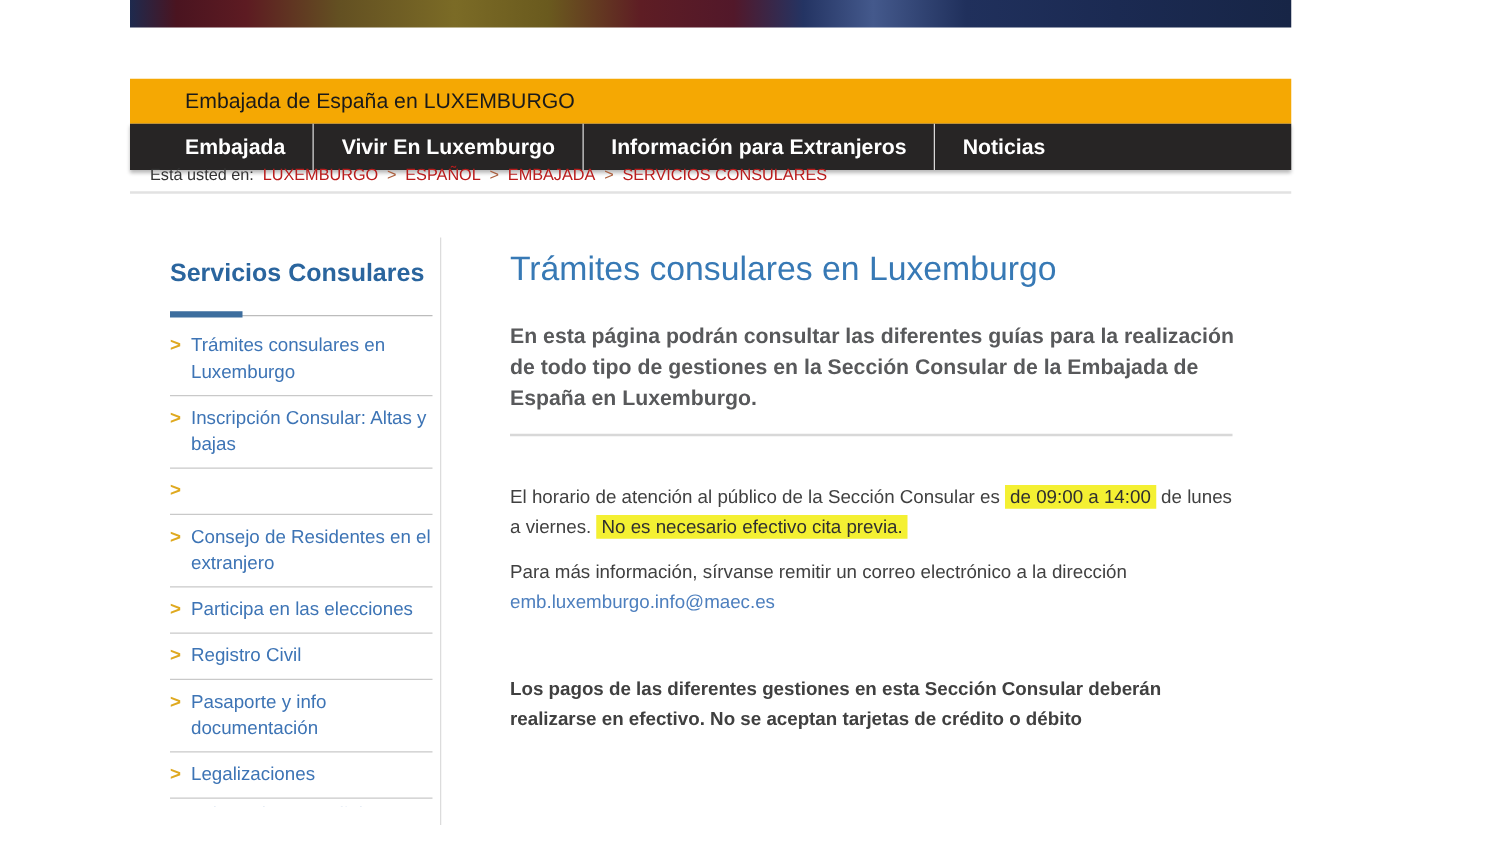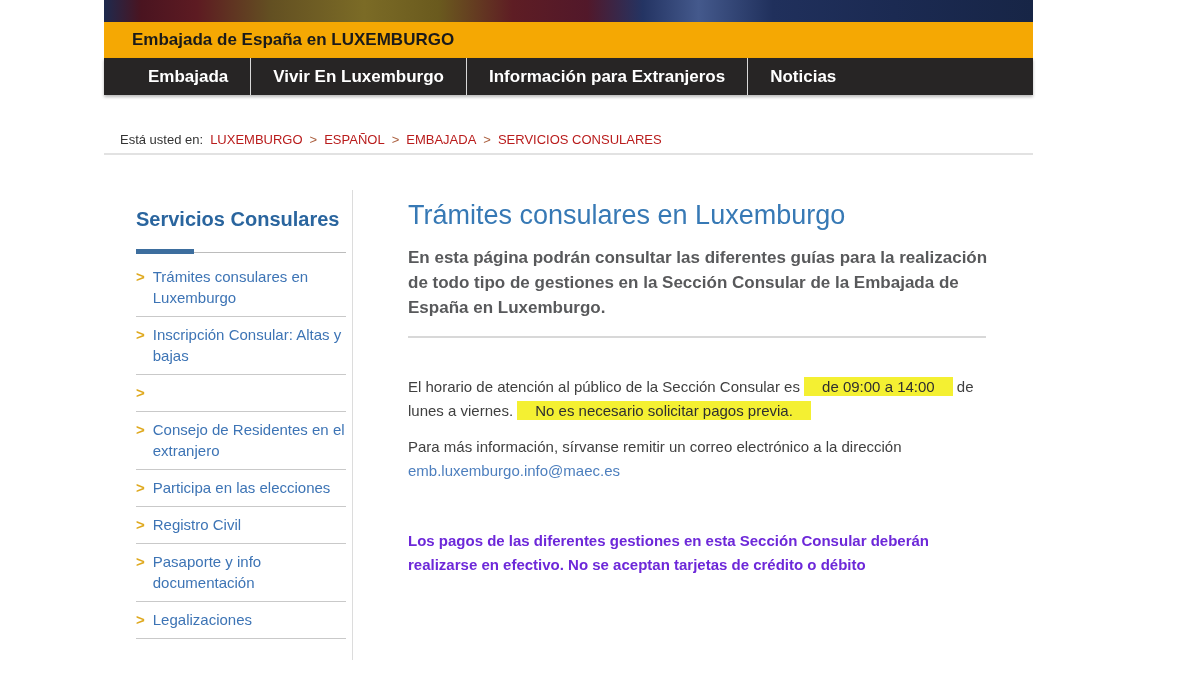--- a/index.html
+++ b/index.html
@@ -10,22 +10,22 @@
   .header { position: absolute; left: 104px; top: 0; width: 929px; }
   .flag-band {
     height: 22px;
     background: linear-gradient(90deg,
       #1e2a4e 0%, #4a1420 4%, #5d1b22 10%, #635022 18%, #7b6b26 28%,
       #6a5a1e 36%, #5e1d24 44%, #52182a 52%, #243463 58%, #44598c 64%,
       #20305c 72%, #1b2a52 85%, #172546 100%);
   }
   .brand-bar {
     height: 36px; background: #f5a803; color: #1a1a1a;
-    display: flex; align-items: center; padding-left: 28px;
-    font-size: 17px; font-weight: bold;
+    display: flex; align-items: center; padding-left: 44px;
+    font-size: 17px; font-weight: normal; margin-top: 41px;
   }
   .nav-bar {
     height: 37px; background: #272525; display: flex; align-items: stretch;
     box-shadow: 0 2px 3px rgba(0,0,0,0.28);
   }
   .nav-item {
     color: #ffffff; font-size: 17px; font-weight: bold;
     display: flex; align-items: center; padding: 0 22px;
     border-right: 1px solid #d8d8d8; cursor: pointer;
   }
@@ -66,29 +66,29 @@
   .sidebar-item.partial { height: 6px; padding: 2px 0 0 0; overflow: hidden; border-bottom: none; }
 
   .vline {
     position: absolute; left: 352px; top: 190px; width: 1px; height: 470px; background: #dcdcdc;
   }
 
   
   .main { position: absolute; left: 408px; top: 198px; width: 580px; }
   .page-title { color: #3779b5; font-size: 27px; font-weight: 400; line-height: 34px; }
   .lead {
-    margin-top: 13px; color: #58595b; font-size: 17px; font-weight: bold; line-height: 25px;
+    margin-top: 24px; color: #58595b; font-size: 17px; font-weight: bold; line-height: 25px;
   }
   .lead-rule { margin-top: 16px; height: 2px; background: #d8d8d8; width: 578px; }
   .para { color: #404040; font-size: 15px; line-height: 24px; }
   .para-hours { margin-top: 37px; }
-  .hl { background: #f4f032; color: #2f2f2f; padding: 1px 18px; }
+  .hl { background: #f4f032; color: #2f2f2f; padding: 1px 4px; }
   .para-info { margin-top: 12px; }
   .email-link { color: #4d7fbe; text-decoration: none; cursor: pointer; margin-top: 36px; }
-  .para-payments { margin-top: 46px; color: #6d28d9; font-weight: bold; }
+  .para-payments { margin-top: 46px; color: #404040; font-weight: bold; }
 </style>
 </head>
 <body>
 
 <div class="header">
   <div class="flag-band"></div>
   <div class="brand-bar">
     <span>Embajada de España en LUXEMBURGO</span>
   </div>
   <div class="nav-bar">
@@ -164,20 +164,20 @@
   </ul>
 </div>
 
 <div class="vline"></div>
 
 <div class="main">
   <h1 class="page-title">Trámites consulares en Luxemburgo</h1>
   <p class="lead">En esta página podrán consultar las diferentes guías para la realización de todo tipo de gestiones en la Sección Consular de la Embajada de España en Luxemburgo.</p>
   <div class="lead-rule"></div>
 
-  <p class="para para-hours"><span>El horario de atención al público de la Sección Consular es </span><span class="hl">de 09:00 a 14:00</span><span> de lunes a viernes. </span><span class="hl">No es necesario solicitar pagos previa.</span></p>
+  <p class="para para-hours"><span>El horario de atención al público de la Sección Consular es </span><span class="hl">de 09:00 a 14:00</span><span> de lunes a viernes. </span><span class="hl">No es necesario efectivo cita previa.</span></p>
 
   <p class="para para-info"><span>Para más información, sírvanse remitir un correo electrónico a la dirección</span><br>
     <a class="email-link">emb.luxemburgo.info@maec.es</a>
   </p>
 
   <p class="para para-payments">Los pagos de las diferentes gestiones en esta Sección Consular deberán realizarse en efectivo. No se aceptan tarjetas de crédito o débito</p>
 </div>
 
 </body></html>

